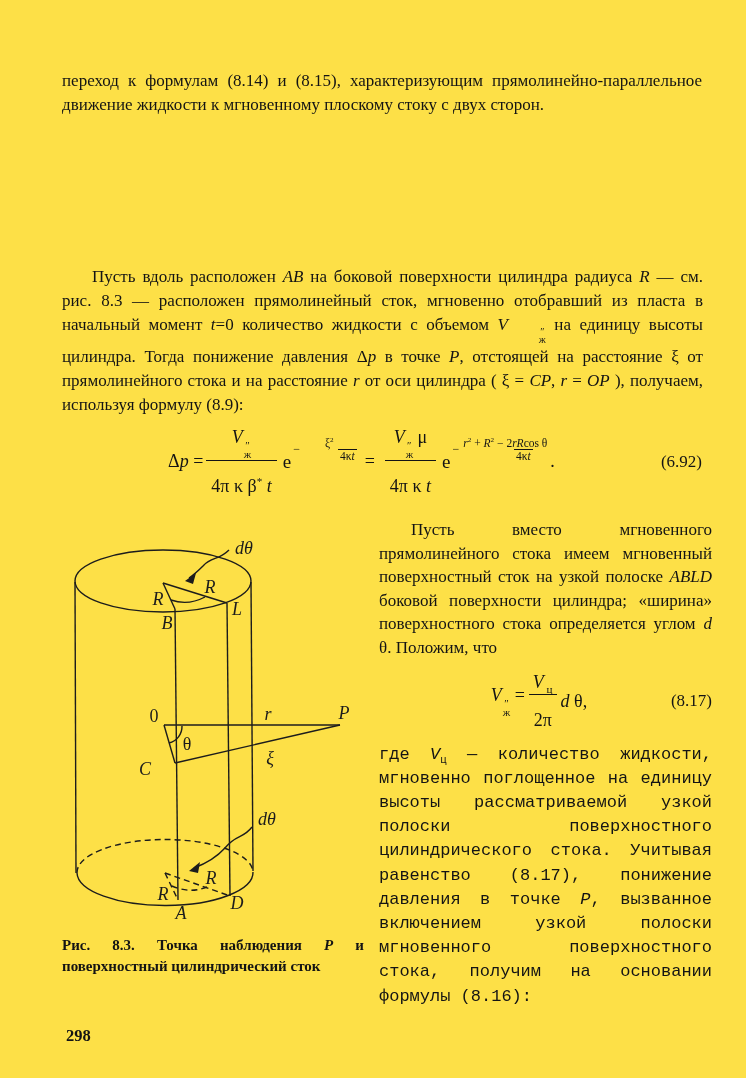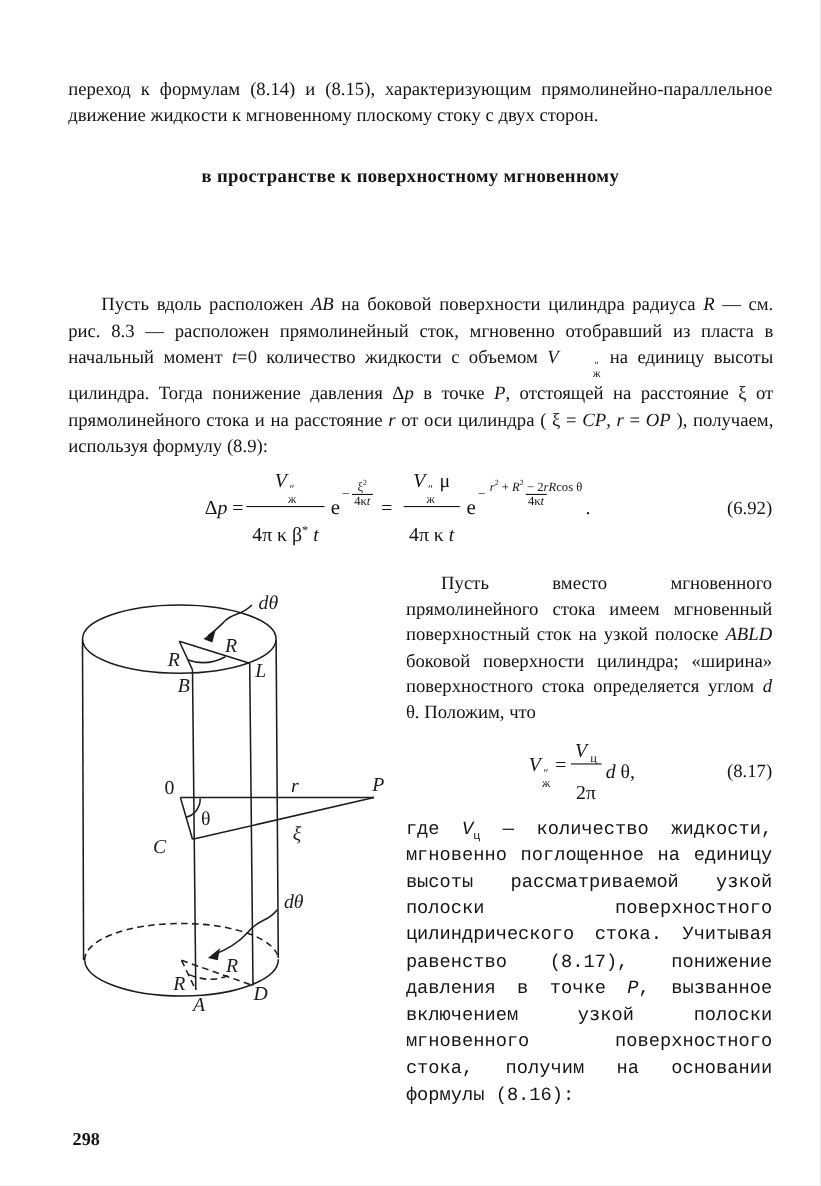--- a/index.html
+++ b/index.html
@@ -1,18 +1,18 @@
 <!DOCTYPE html>
 <html><head>
 <meta charset="utf-8">
 <style>
   html,body{margin:0;padding:0;background:#d8d8d4;}
   .page{
     position:relative;width:746px;height:1078px;margin:0 auto;
-    background:#ffffff;color:#141414;
+    background:#fde047;color:#141414;
     font-family:"Liberation Serif","DejaVu Serif",serif;
     font-size:17px;overflow:hidden;
   }
   .it{font-style:italic;}
   .bd{font-weight:bold;}
   .sp{font-size:0.62em;vertical-align:super;line-height:0;}
   .sb{font-size:0.62em;vertical-align:sub;line-height:0;}
   .stack{display:inline-flex;flex-direction:column;align-items:center;
     font-size:0.6em;line-height:0.85;vertical-align:-0.5em;margin-left:1px;}
   .intro{position:absolute;left:62px;top:52px;width:640px;text-align:justify;line-height:24px;}
@@ -23,28 +23,28 @@
   .formula{display:flex;align-items:center;}
   .formula .eq{flex:1;display:flex;justify-content:center;align-items:center;font-size:18px;}
   .eqnum{font-size:17px;}
   .f816{position:absolute;left:62px;top:426px;width:640px;height:72px;}
   .frac{display:inline-flex;flex-direction:column;align-items:center;text-align:center;
     vertical-align:middle;margin:0 3px;}
   .frac .num{padding:0 5px 1px;white-space:nowrap;}
   .frac .den{border-top:1.4px solid #141414;padding:15px 5px 0;white-space:nowrap;}
   .frac.tiny{font-size:11.5px;margin:0 1px;}
   .frac.tiny .num{padding:0 2px 0;}
-  .frac.tiny .den{border-top:1px solid #141414;padding:0 2px;}
+  .frac.tiny .den{border-top:1px solid #141414;padding:0 2px;margin-left:36px;}
   .ebase{font-size:19px;margin-left:3px;}
   .exp{display:inline-flex;align-items:center;font-size:12px;position:relative;top:-12px;margin-left:2px;white-space:nowrap;}
   .exp .sign{margin-right:1px;}
   .eqsp{margin:0 7px;}
   .columns{position:absolute;left:55px;top:516px;width:648px;display:flex;}
   .fig-col{width:312px;flex:none;}
-  .text-col{width:333px;flex:none;margin-left:2px;}
+  .text-col{width:333px;flex:none;margin-left:12px;}
   .fig-col svg{display:block;}
   .caption{padding-left:7px;margin-top:5px;width:302px;font-size:15px;line-height:21px;
     font-weight:bold;text-align:justify;}
   .text-col .pa{margin:0;padding-top:2px;text-align:justify;line-height:23.6px;text-indent:32px;}
   .text-col .pb{margin:0;text-align:justify;line-height:24.2px;font-family:Liberation Mono, monospace;}
   .f817{margin:12px 0 12px 0;}
   .f817 .eq{padding-left:28px;}
   .page-num{position:absolute;left:66px;top:1026px;font-size:16.5px;font-weight:bold;}
   svg .ln{stroke:#1c1c1c;stroke-width:1.4;fill:none;}
   svg .dash{stroke-dasharray:6 4;}
@@ -54,21 +54,20 @@
   svg text.itl{font-style:italic;}
 </style>
 </head>
 <body>
 
 <div class="page">
 
   <p class="intro"><span>переход к формулам (8.14) и (8.15), характеризующим прямолинейно-параллельное движение жидкости к мгновенному плоскому стоку с двух сторон.</span></p>
 
   <div class="heading">
-    <div>в пространстве к поверхностному мгновенному</div>
   </div>
 
   <p class="para-main"><span>Пусть вдоль расположен </span><span class="it">AB</span><span> на боковой поверхности цилиндра радиуса </span><span class="it">R</span><span> — см. рис. 8.3 — расположен прямолинейный сток, мгновенно отобравший из пласта в начальный момент </span><span class="it">t</span><span>=0 количество жидкости с объемом </span><span class="it">V</span><span class="stack">
         <span>″</span>
         <span>ж</span>
       </span><span> на единицу высоты цилиндра. Тогда понижение давления Δ</span><span class="it">p</span><span> в точке </span><span class="it">P</span><span>, отстоящей на расстояние ξ от прямолинейного стока и на расстояние </span><span class="it">r</span><span> от оси цилиндра ( ξ = </span><span class="it">CP</span><span>, </span><span class="it">r</span><span> = </span><span class="it">OP</span><span> ), получаем, используя формулу (8.9):</span></p>
 
   <div class="formula f816">
     <span class="eq">
         <span><span>Δ</span><span class="it">p</span><span> =</span></span>
@@ -155,20 +154,21 @@
           <text x="132" y="234">θ</text>
           <text class="itl" x="90" y="259">C</text>
           <text class="itl" x="215" y="248">ξ</text>
           <text class="itl" x="212" y="309">dθ</text>
           <text class="itl" x="108" y="384">R</text>
           <text class="itl" x="156" y="368">R</text>
           <text class="itl" x="126" y="403">A</text>
           <text class="itl" x="182" y="393">D</text>
         </g>
       </svg>
+      <p class="caption"><span class="bd">Рис. 8.3. Точка наблюдения </span><span class="bd it">P</span><span class="bd"> и поверхностный цилиндрический сток</span></p>
     </div>
 
     <div class="text-col">
       <p class="pa"><span>Пусть вместо мгновенного прямолинейного стока имеем мгновенный поверхностный сток на узкой полоске </span><span class="it">ABLD</span><span> боковой поверхности цилиндра; «ширина» поверхностного стока определяется углом </span><span class="it">d</span><span> θ. Положим, что</span></p>
 
       <div class="formula f817">
         <span class="eq">
             <span><span class="it">V</span><span class="stack">
                 <span>″</span>
                 <span>ж</span>

